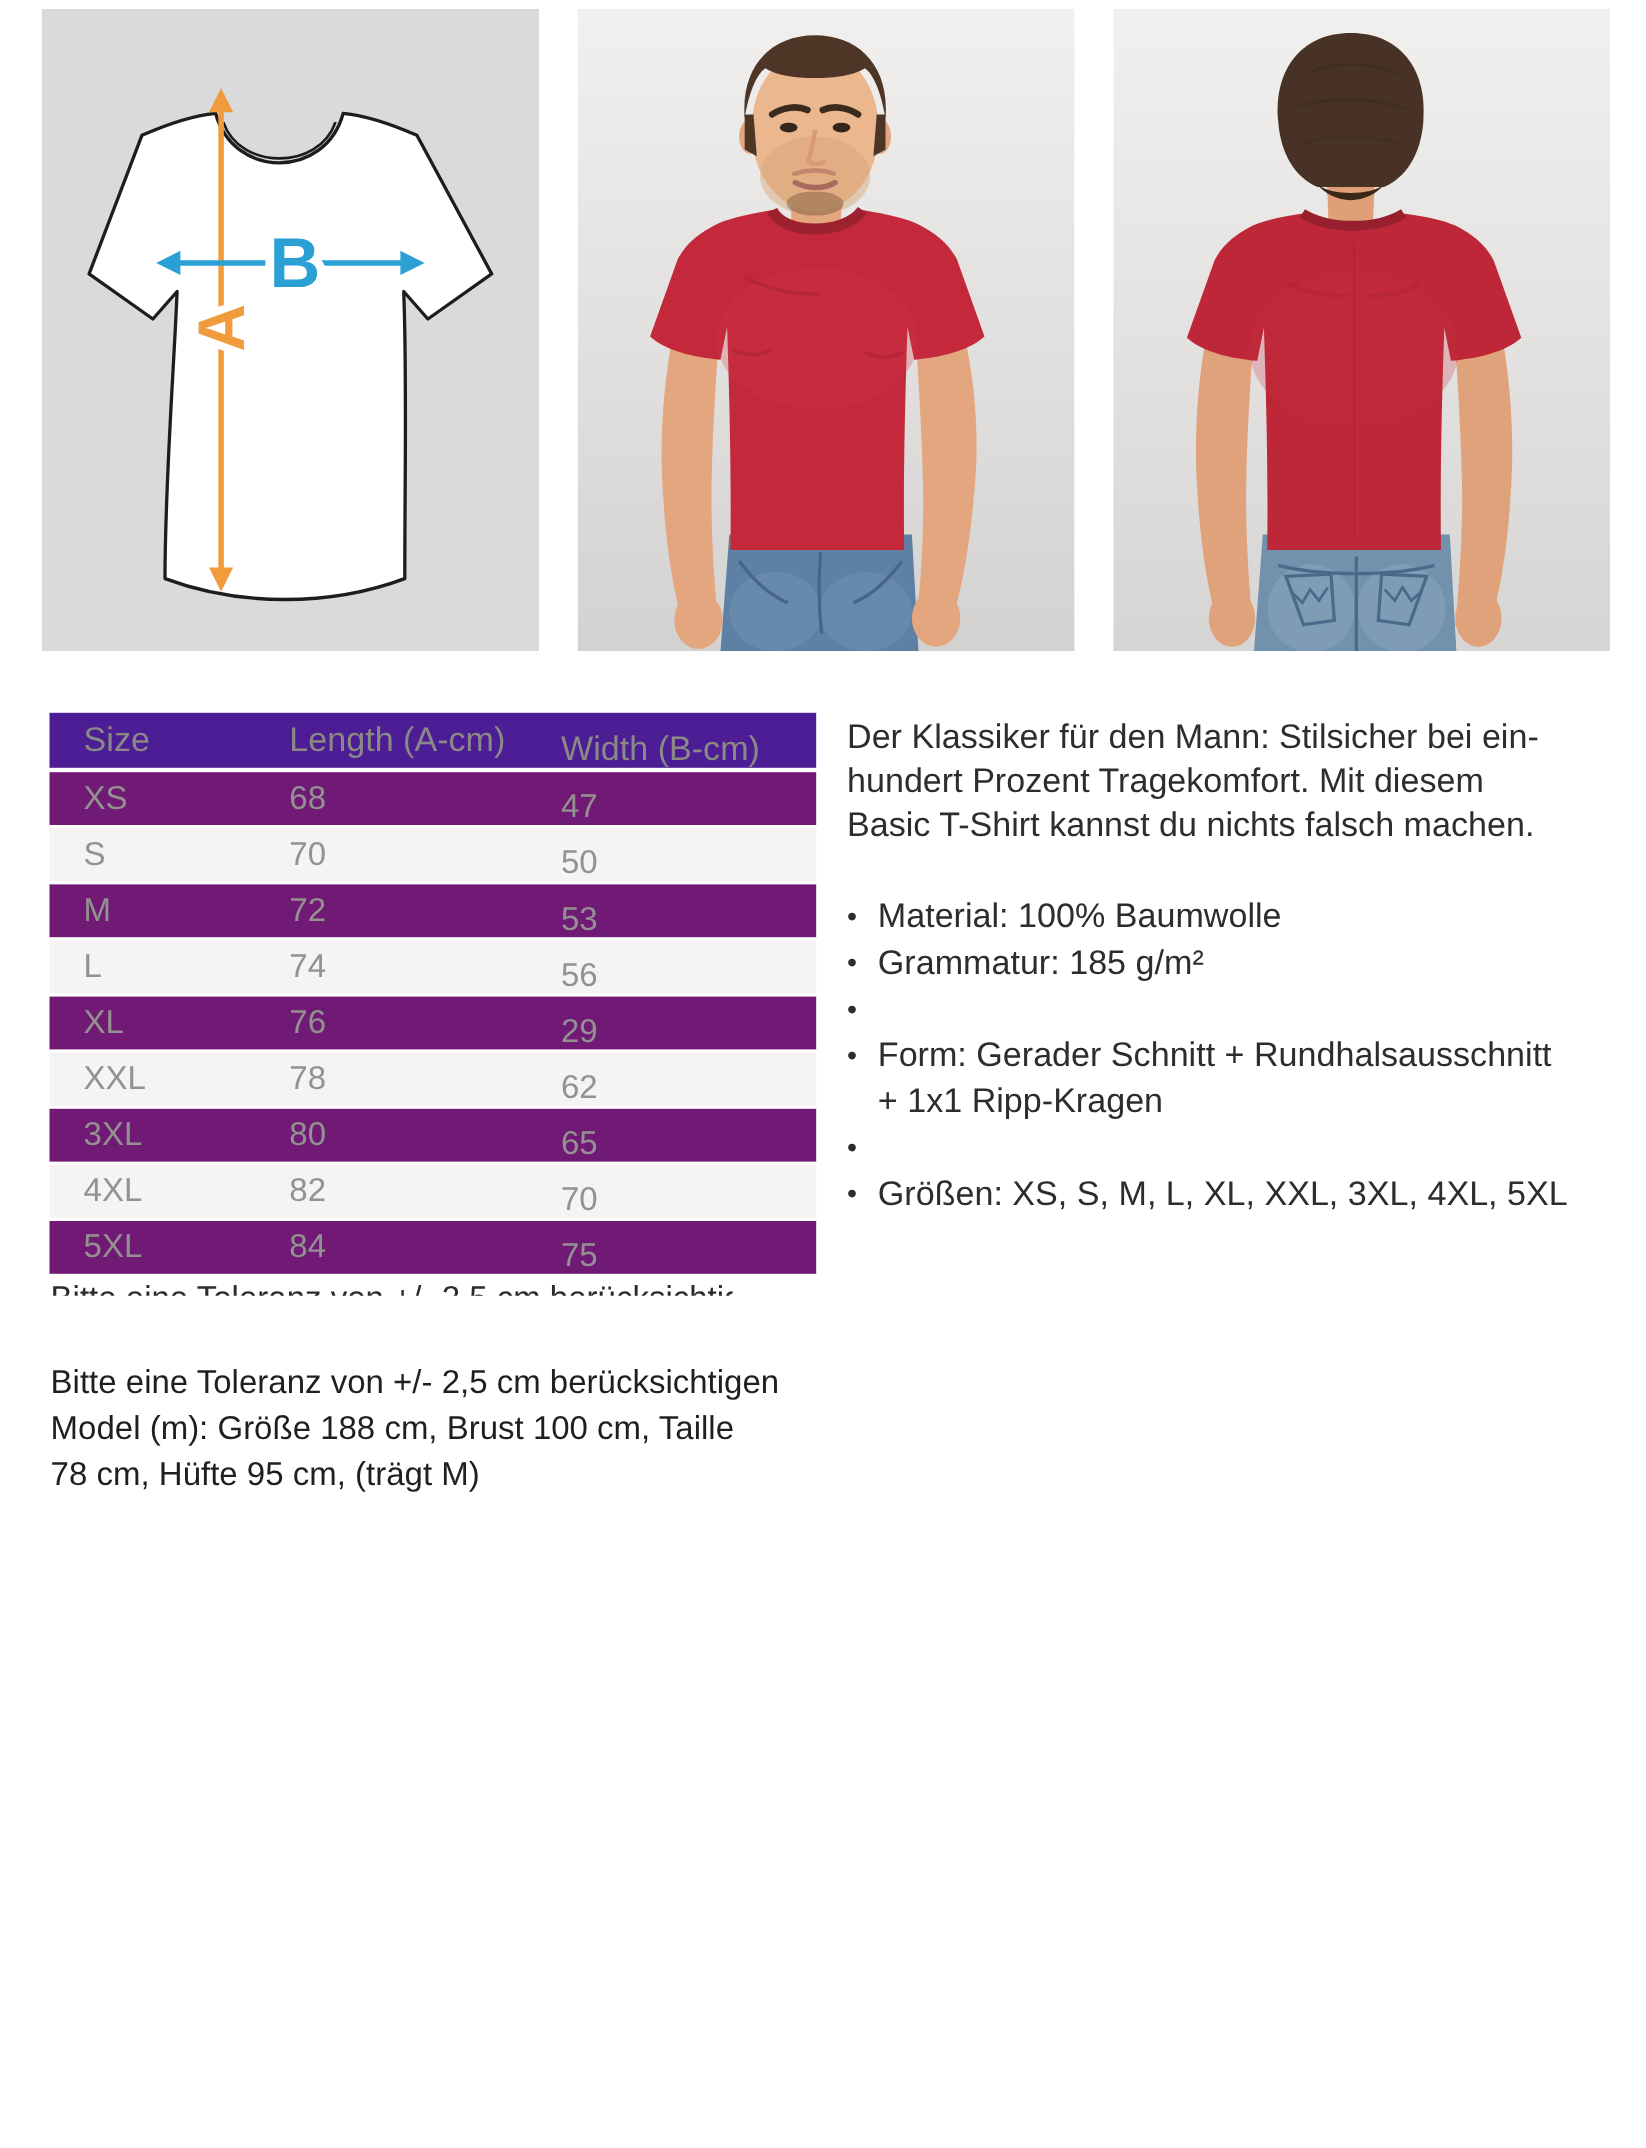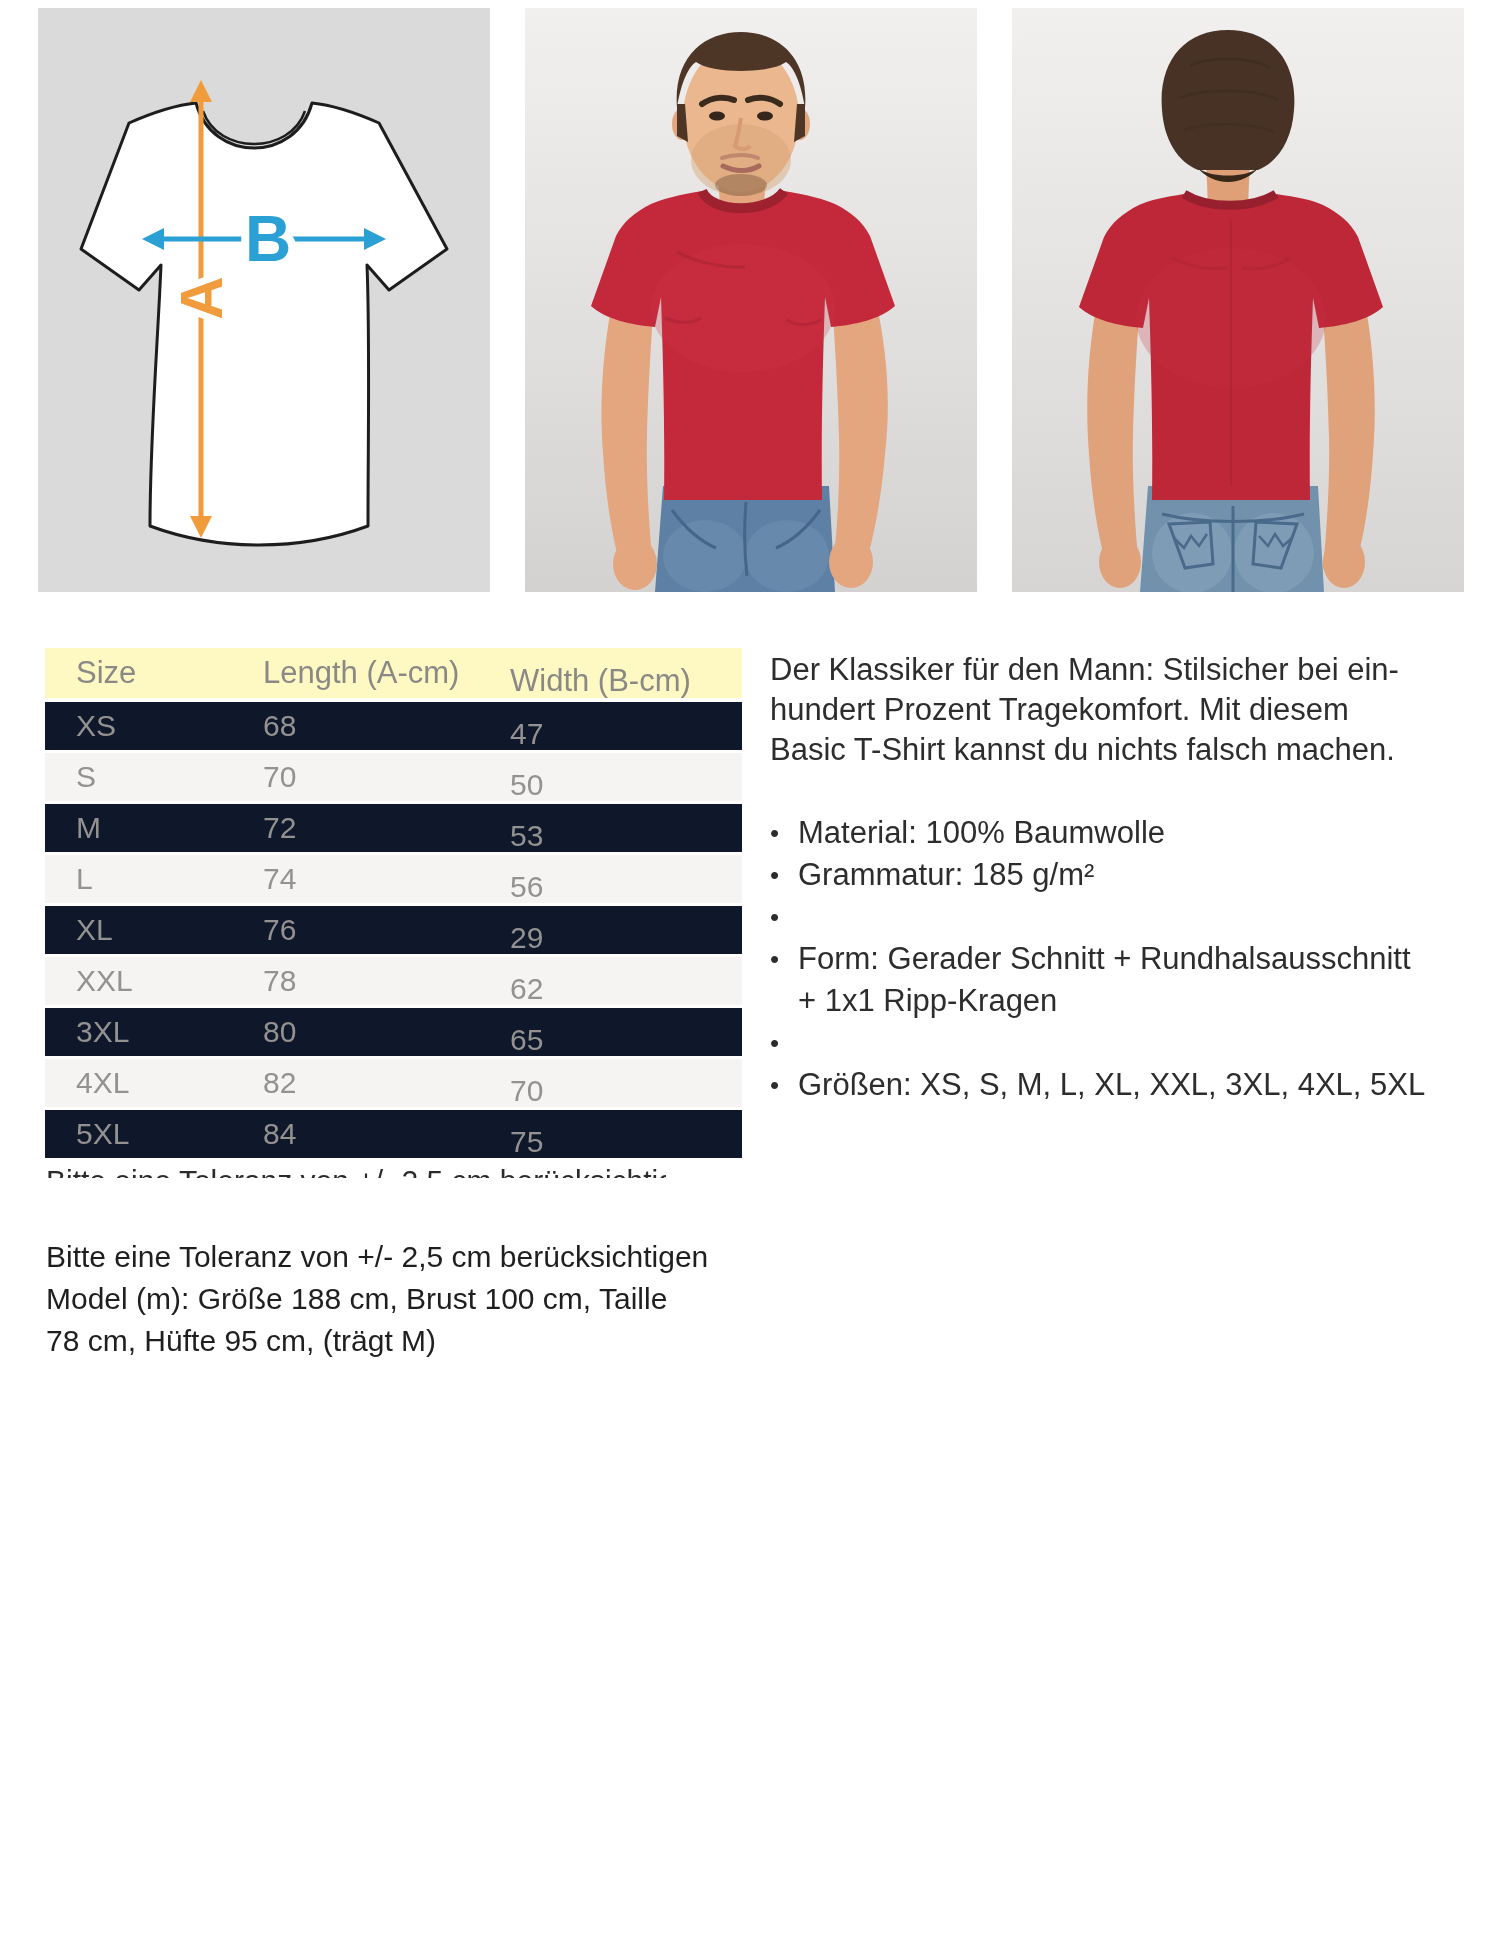--- a/index.html
+++ b/index.html
@@ -20,29 +20,29 @@
   .gallery-item { width: 452px; height: 584px; overflow: hidden; }
   .gallery-item svg { display: block; width: 452px; height: 584px; }
 
   
   .size-table {
     position: absolute; left: 45px; top: 648px; width: 697px;
   }
   .t-head {
     display: flex; align-items: center;
     height: 50px; margin-bottom: 4px;
-    background: #fef9c3;
+    background: #4c1d95;
     color: #8b8985; font-size: 31px;
   }
   .t-row {
     display: flex; align-items: center;
     height: 48px; margin-bottom: 3px;
     color: #949290; font-size: 30px;
   }
-  .t-row.dark  { background: #0f172a; }
+  .t-row.dark  { background: #701a75; }
   .t-row.light { background: #f5f4f2; }
   .t-cell { padding-left: 31px; overflow: hidden; white-space: nowrap; }
   .t-cell.c0 { width: 187px; }
   .t-cell.c1 { width: 247px; }
   .t-cell.c2 { width: 263px; margin-top: 16px; }
 
   
   .clipped-row {
     position: absolute; left: 46px; top: 1165px;
     width: 620px; height: 13px; overflow: hidden;

